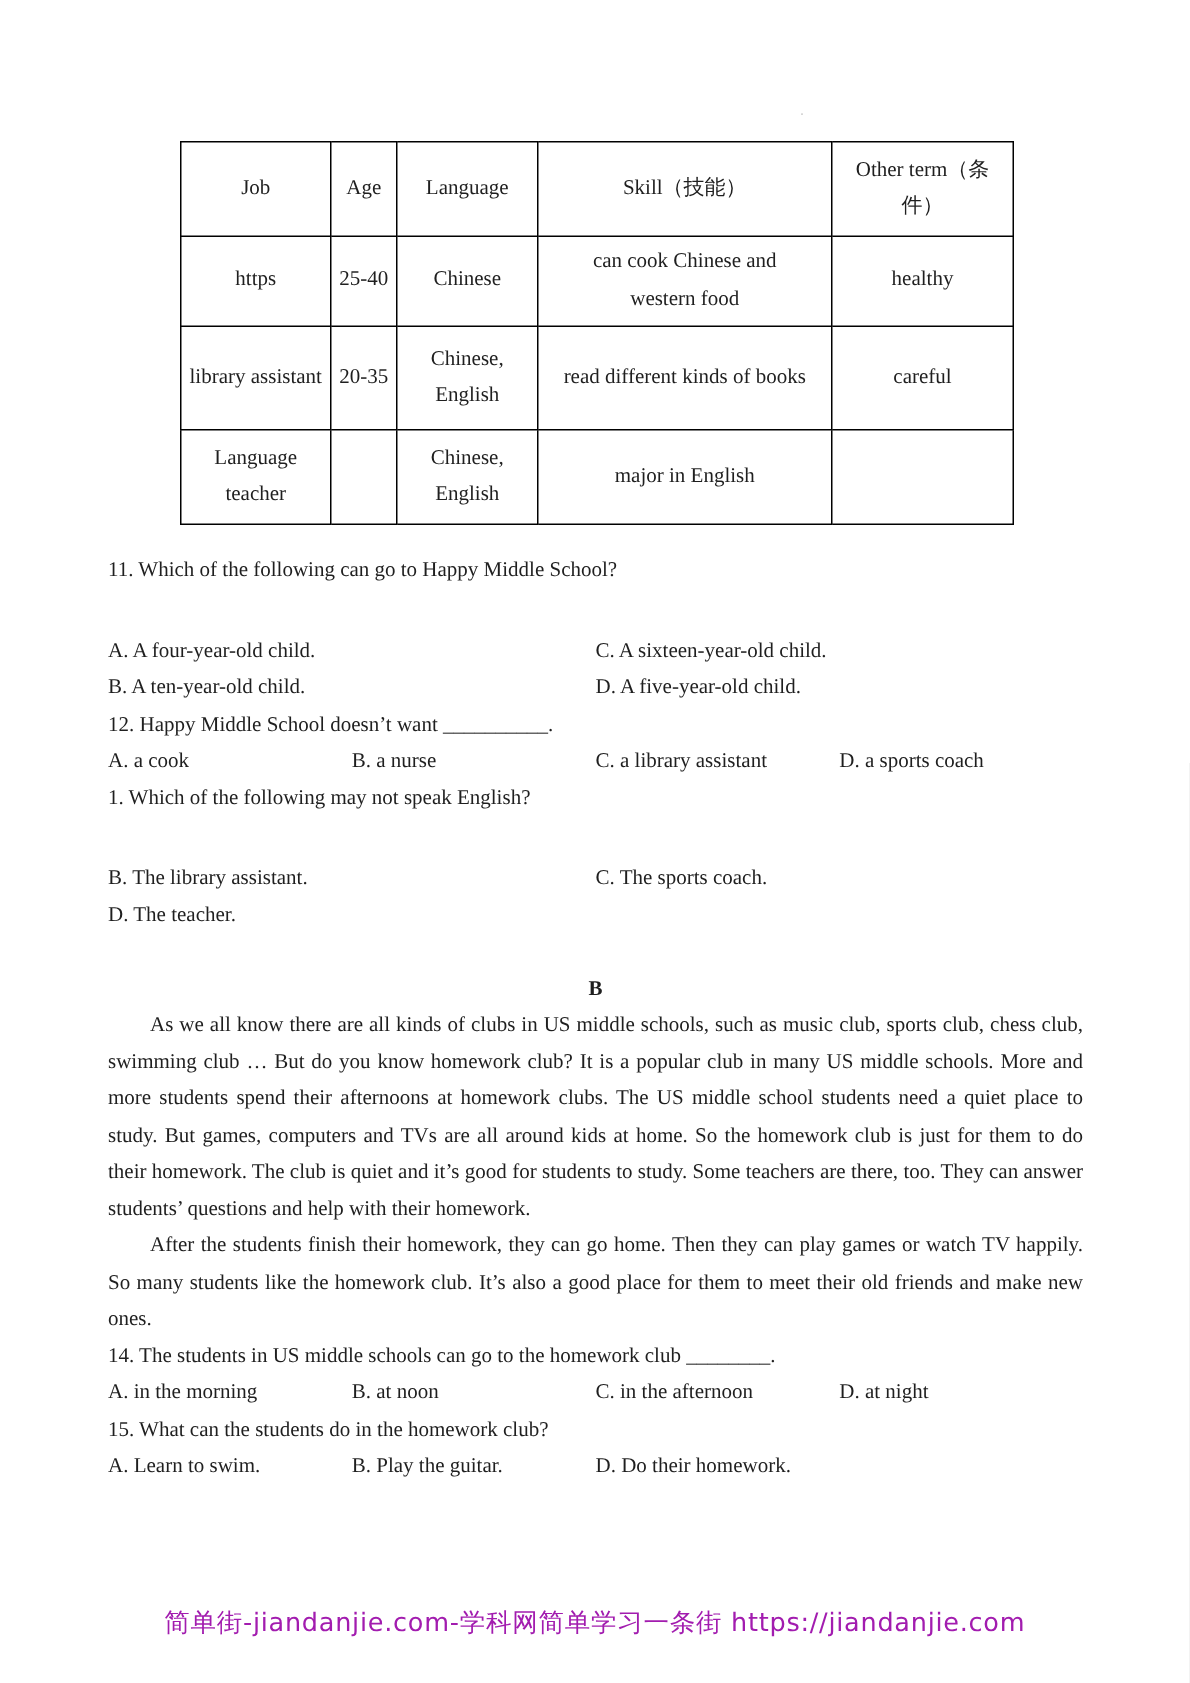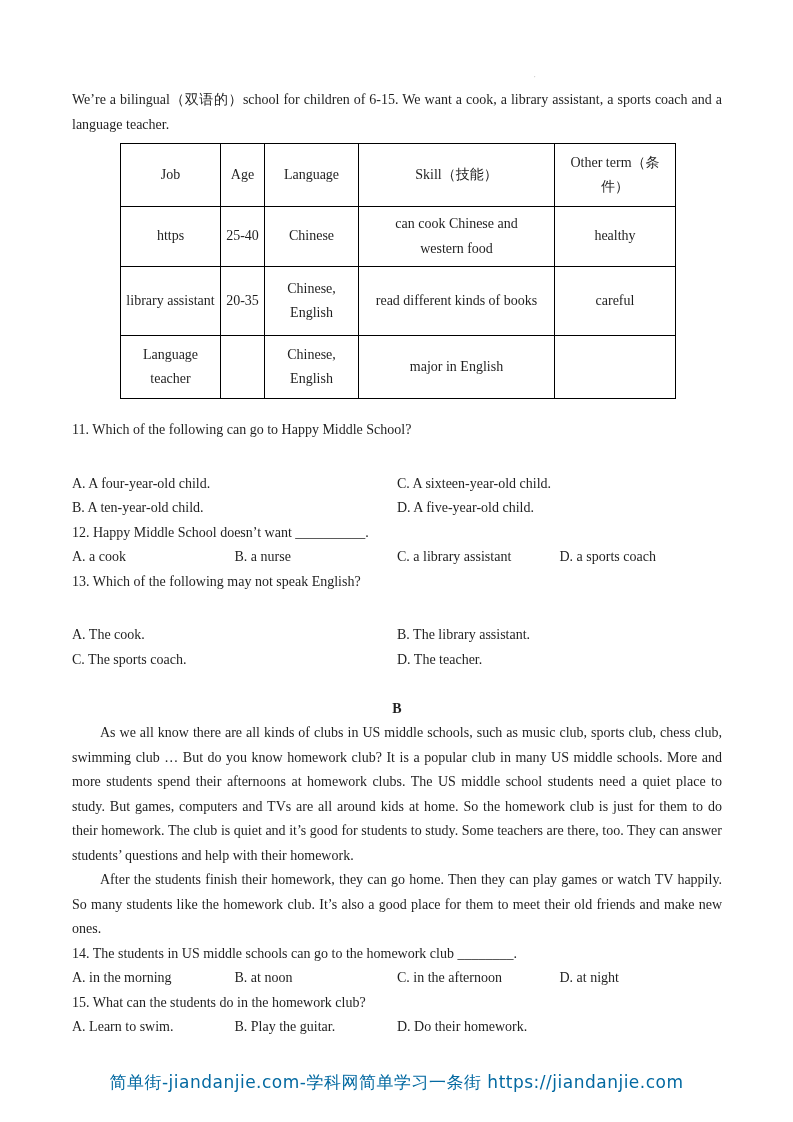--- a/index.html
+++ b/index.html
@@ -51,33 +51,32 @@
   .section-label{margin-top:24.5px;text-align:center;font-weight:bold;}
   .para{margin:0;text-indent:28px;text-align:justify;}
 
   .footer{
     position:absolute;
     left:0;right:0;
     bottom:28px;
     text-align:center;
     font-family:"DejaVu Sans", sans-serif;
     font-size:17px;
-    color:#0369a1;
+    color:#a21caf;
     letter-spacing:0.5px;
   }
 </style>
 </head>
 <body>
 
 <div class="page">
   <div class="stray">·</div>
 
   <div class="content">
 
-    <p class="intro">We’re a bilingual（双语的）school for children of 6-15. We want a cook, a library assistant, a sports coach and a language teacher.</p>
 
     <table class="jobs">
       <colgroup>
         <col style="width:100px">
           <col style="width:44px">
           <col style="width:94px">
           <col style="width:196px">
           <col style="width:121px">
       </colgroup>
       <tbody>
@@ -131,23 +130,22 @@
       <div class="q-text">12. Happy Middle School doesn’t want __________.</div>
       <div class="opts cols4">
         <span class="opt">A. a cook</span>
         <span class="opt">B. a nurse</span>
         <span class="opt">C. a library assistant</span>
         <span class="opt">D. a sports coach</span>
       </div>
     </div>
 
     <div class="q">
-      <div class="q-text">13. Which of the following may not speak English?</div>
+      <div class="q-text">1. Which of the following may not speak English?</div>
       <div class="opts cols2">
-        <span class="opt">A. The cook.</span>
         <span class="opt">B. The library assistant.</span>
         <span class="opt">C. The sports coach.</span>
         <span class="opt">D. The teacher.</span>
       </div>
     </div>
 
     <div class="section-label">B</div>
 
     <p class="para">As we all know there are all kinds of clubs in US middle schools, such as music club, sports club, chess club, swimming club … But do you know homework club? It is a popular club in many US middle schools. More and more students spend their afternoons at homework clubs. The US middle school students need a quiet place to study. But games, computers and TVs are all around kids at home. So the homework club is just for them to do their homework. The club is quiet and it’s good for students to study. Some teachers are there, too. They can answer students’ questions and help with their homework.</p>
     <p class="para">After the students finish their homework, they can go home. Then they can play games or watch TV happily. So many students like the homework club. It’s also a good place for them to meet their old friends and make new ones.</p>

